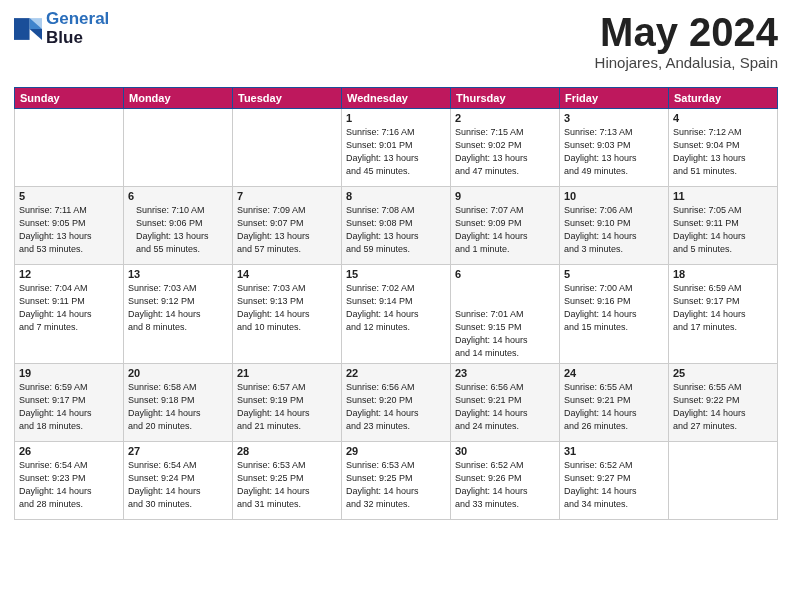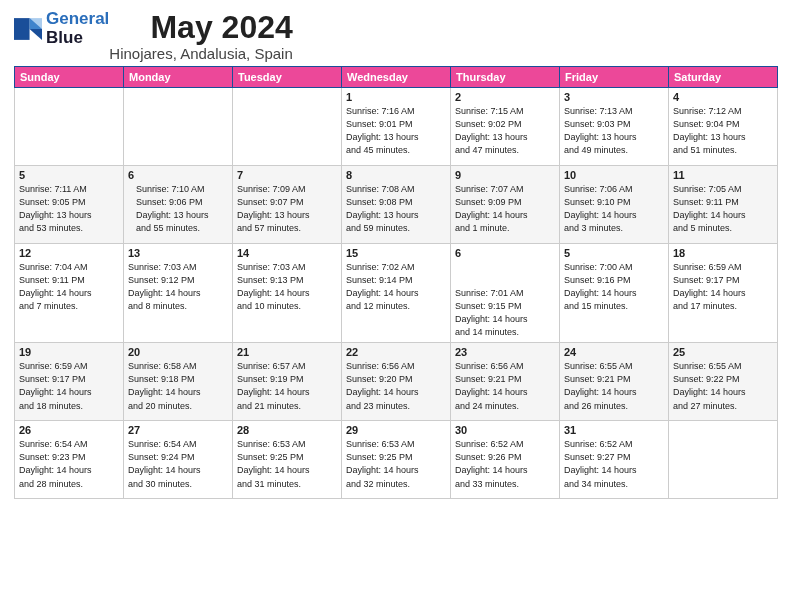--- a/index.html
+++ b/index.html
@@ -11,52 +11,53 @@
       overflow: hidden;
     }
     .page {
       width: 792px;
       min-height: 612px;
       background: #fff;
       padding: 10px 14px 10px 14px;
     }
     .header {
       display: flex;
+      justify-content: space-between;
       align-items: flex-start;
-      margin-bottom: 4px;
+      margin-bottom: 16px;
     }
     .logo {
       display: flex;
       align-items: center;
     }
     .logo-icon {
       width: 28px;
       height: 28px;
       margin-right: 4px;
     }
     .title-block {
       text-align: right;
     }
     .month-title {
-      font-size: 32px;
+      font-size: 40px;
       font-weight: bold;
       color: #222;
       line-height: 1.1;
     }
     .location {
       font-size: 15px;
       color: #444;
     }
     table {
       width: 100%;
       border-collapse: collapse;
       table-layout: fixed;
     }
     thead tr th {
-      background: #ec4899;
+      background: #be185d;
       color: #fff;
       font-size: 11px;
       font-weight: bold;
       text-align: left;
       padding: 4px 5px;
       border: 1px solid #1a4e99;
     }
     tbody tr td {
       border: 1px solid #ccc;
       vertical-align: top;

